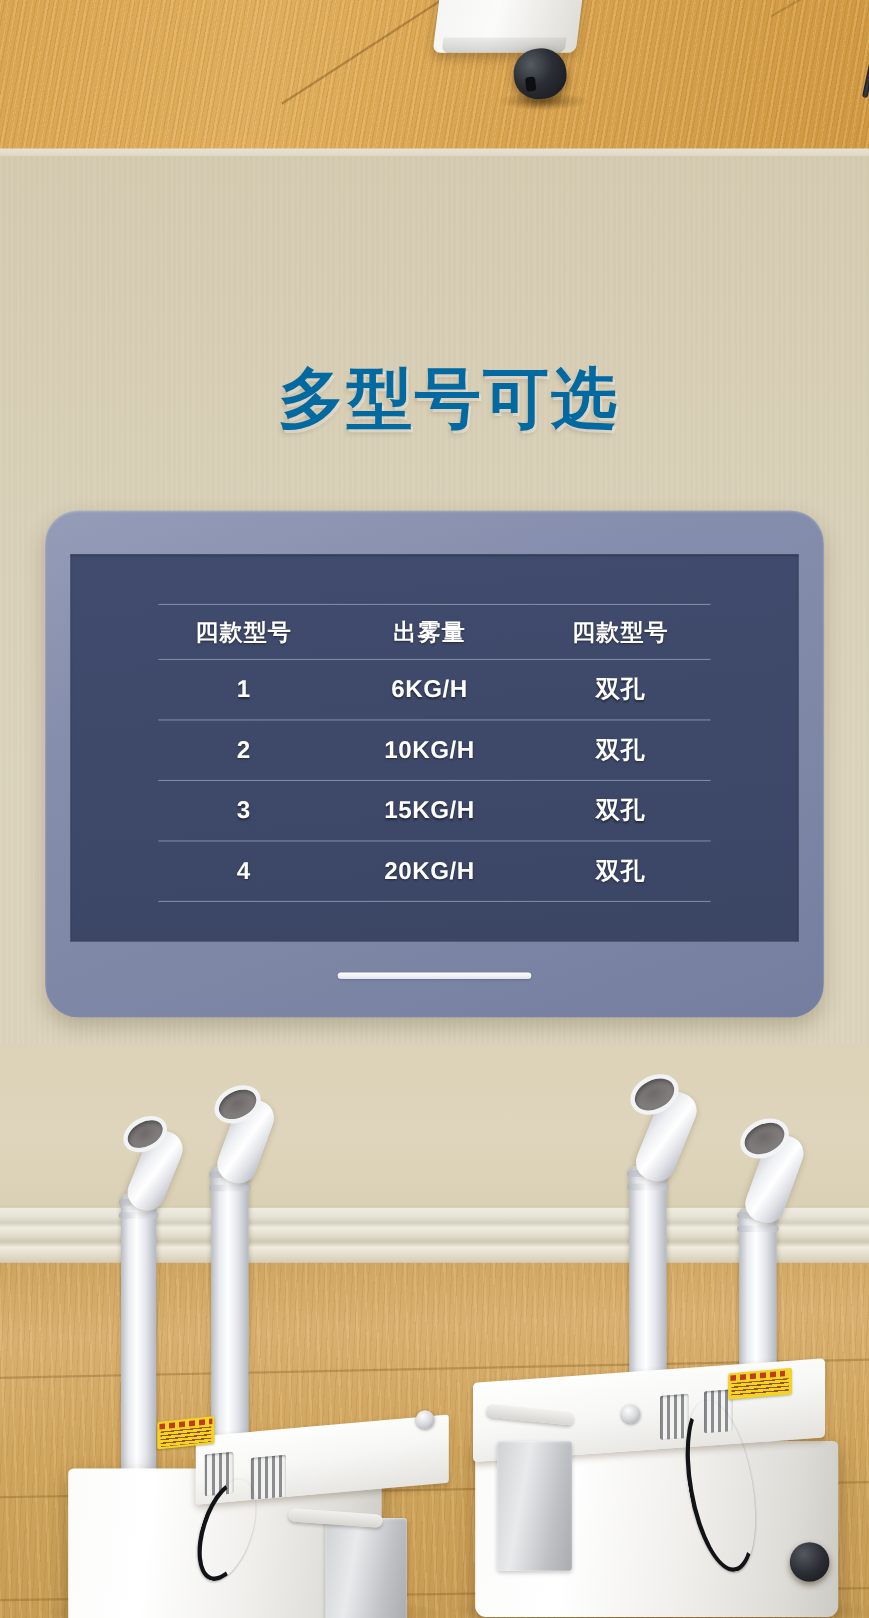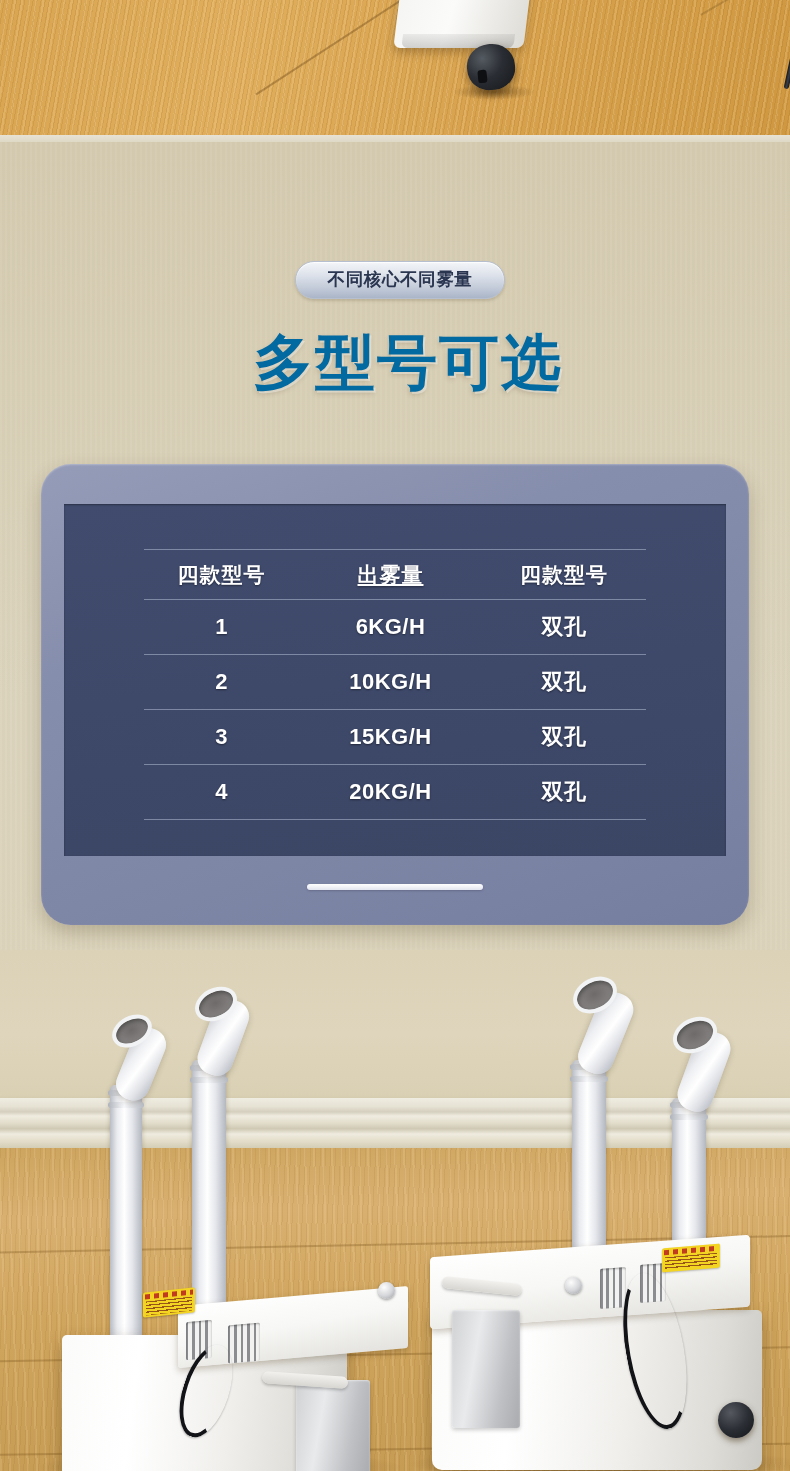--- a/index.html
+++ b/index.html
@@ -123,21 +123,21 @@
   .spec-table th, .spec-table td {
     color:#ffffff; text-align:center; font-weight:700;
     border-bottom:1px solid rgba(190,200,222,.50);
     text-shadow:0 1px 2px rgba(0,0,0,.45);
     padding:0;
   }
   .spec-table thead tr th { border-top:1px solid rgba(190,200,222,.50); }
   .spec-table th { font-size:21px; height:50px; letter-spacing:1px; }
   .spec-table td { font-size:22px; height:55px; letter-spacing:.5px; }
   .col-model { width:155px; }
-  .col-out   { width:183px;text-decoration:underline; }
+  .col-out   { width:183px; }
   .col-holes { width:164px; }
 
   
   .product-photo { position:absolute; left:0; top:950px; width:790px; height:521px; overflow:hidden; }
   .pp-wall{
     position:absolute; left:0; top:0; width:790px; height:152px;
     background:linear-gradient(180deg,#dbd2b8 0%, #ded5bc 55%, #d9d0b4 100%);
   }
   .pp-baseboard{
     position:absolute; left:0; top:148px; width:790px; height:53px;
@@ -253,23 +253,20 @@
     <div class="caster-shadow"></div>
     <div class="machine-foot"></div>
     <div class="caster"></div>
     <div class="strip-bottom-line"></div>
   </div>
 
   <div class="wall">
     <div class="wall-grain"></div>
   </div>
 
-  <div class="badge">
-    <span class="badge-text">不同核心不同雾量</span>
-  </div>
 
   <div class="headline">多型号可选</div>
 
   <div class="tablet">
     <div class="screen">
       <table class="spec-table">
         <thead>
           <tr>
             <th class="col-model">四款型号</th>
             <th class="col-out">出雾量</th>

